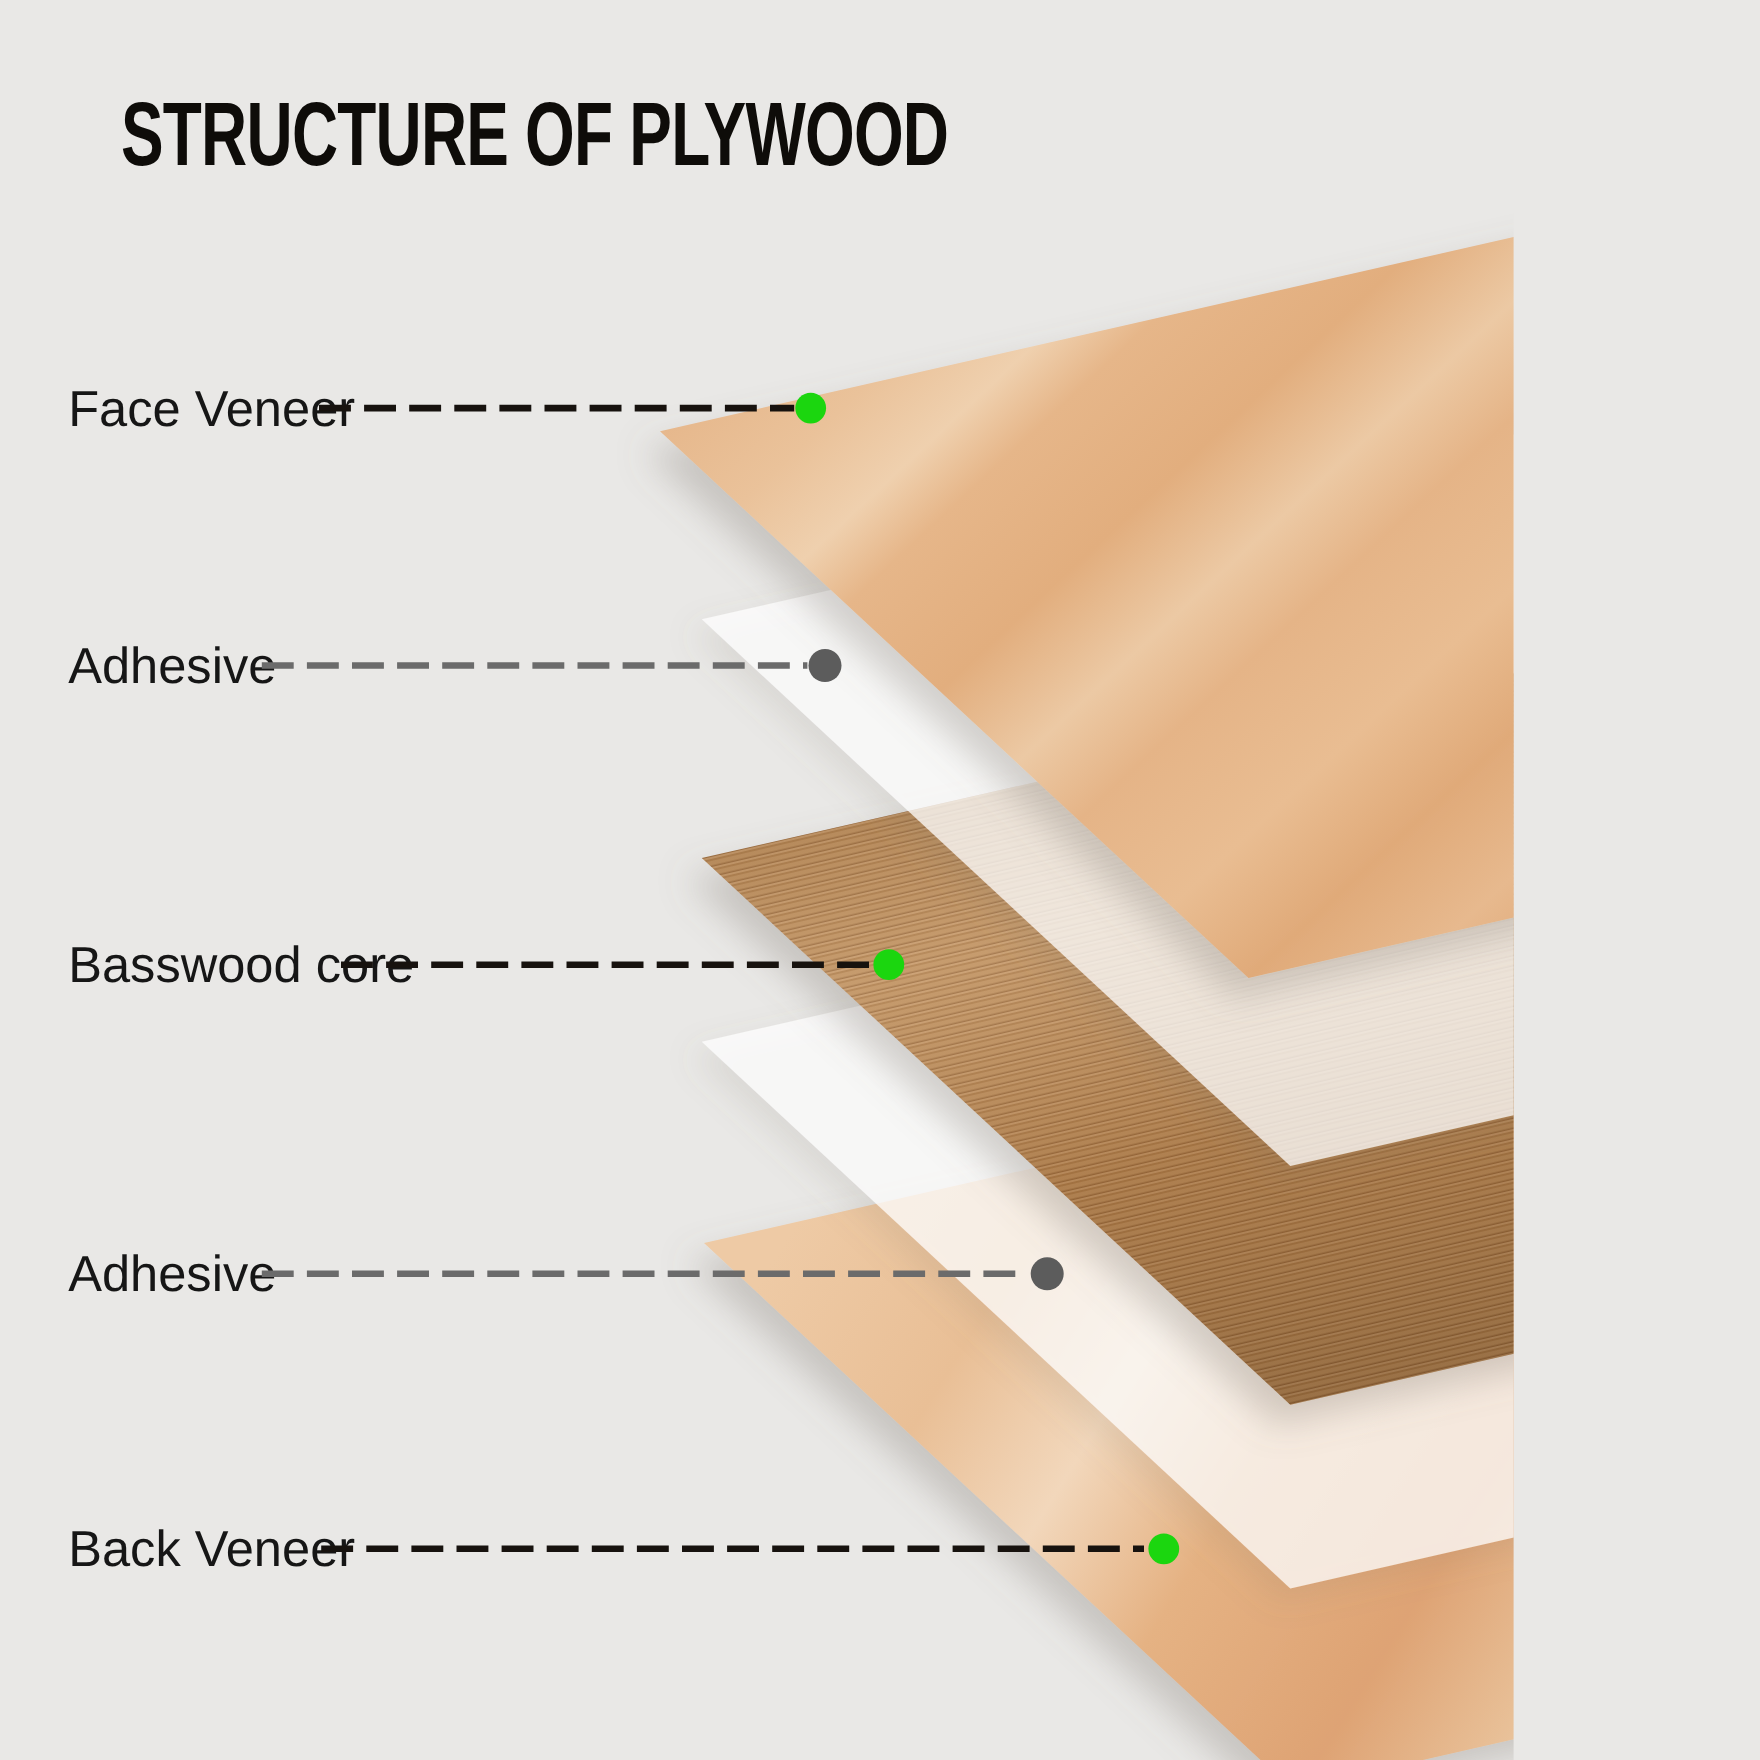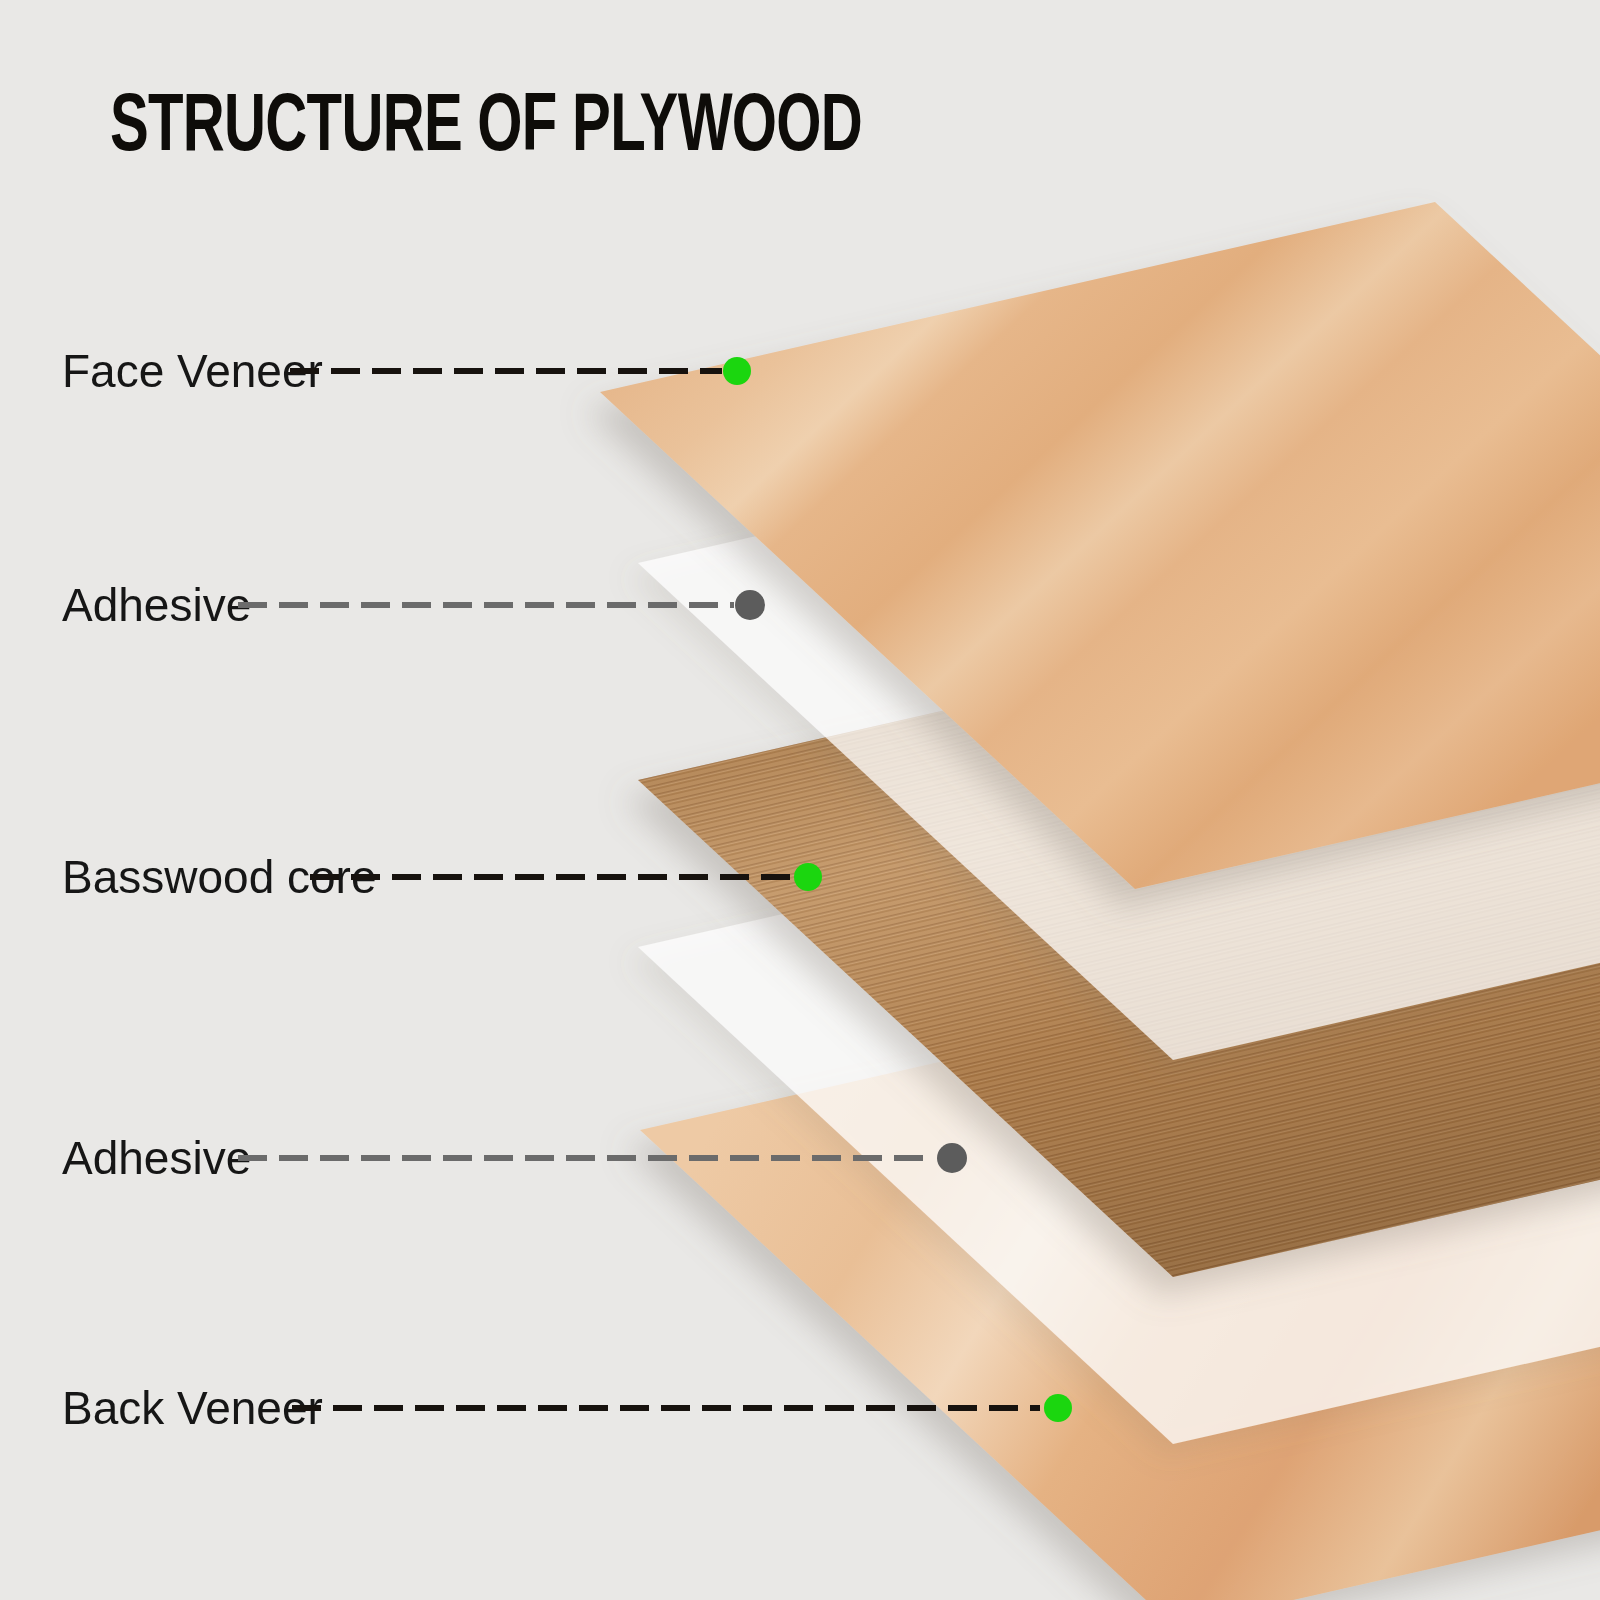--- a/index.html
+++ b/index.html
@@ -1,16 +1,16 @@
 <!DOCTYPE html>
 <html><head>
 <meta charset="utf-8">
 <style>
   html,body{margin:0;padding:0;background:#e9e8e6;}
-  .stage{width:1600px;height:1600px;position:relative;overflow:hidden;}
+  .stage{width:1376px;height:1600px;position:relative;overflow:hidden;}
   svg{display:block;width:1600px;height:1600px;}
   .bg{fill:#e9e8e6;}
   .title{font-family:"Liberation Sans","DejaVu Sans",sans-serif;font-weight:bold;font-size:82px;letter-spacing:-1px;}
   .lbl{font-family:"Liberation Sans","DejaVu Sans",sans-serif;font-size:46px;fill:#161616;}
   .lead{stroke-width:6;stroke-dasharray:29 12;fill:none;}
   .surface-face{fill:url(#gradFace);filter:url(#shadowWood);}
   .surface-core{fill:url(#patCore);filter:url(#shadowWood);}
   .surface-back{fill:url(#gradBack);filter:url(#shadowWood);}
   .surface-glue{fill:#ffffff;fill-opacity:0.74;filter:url(#shadowGlue);}
   .tone-core{fill:url(#gradCoreTone);}

